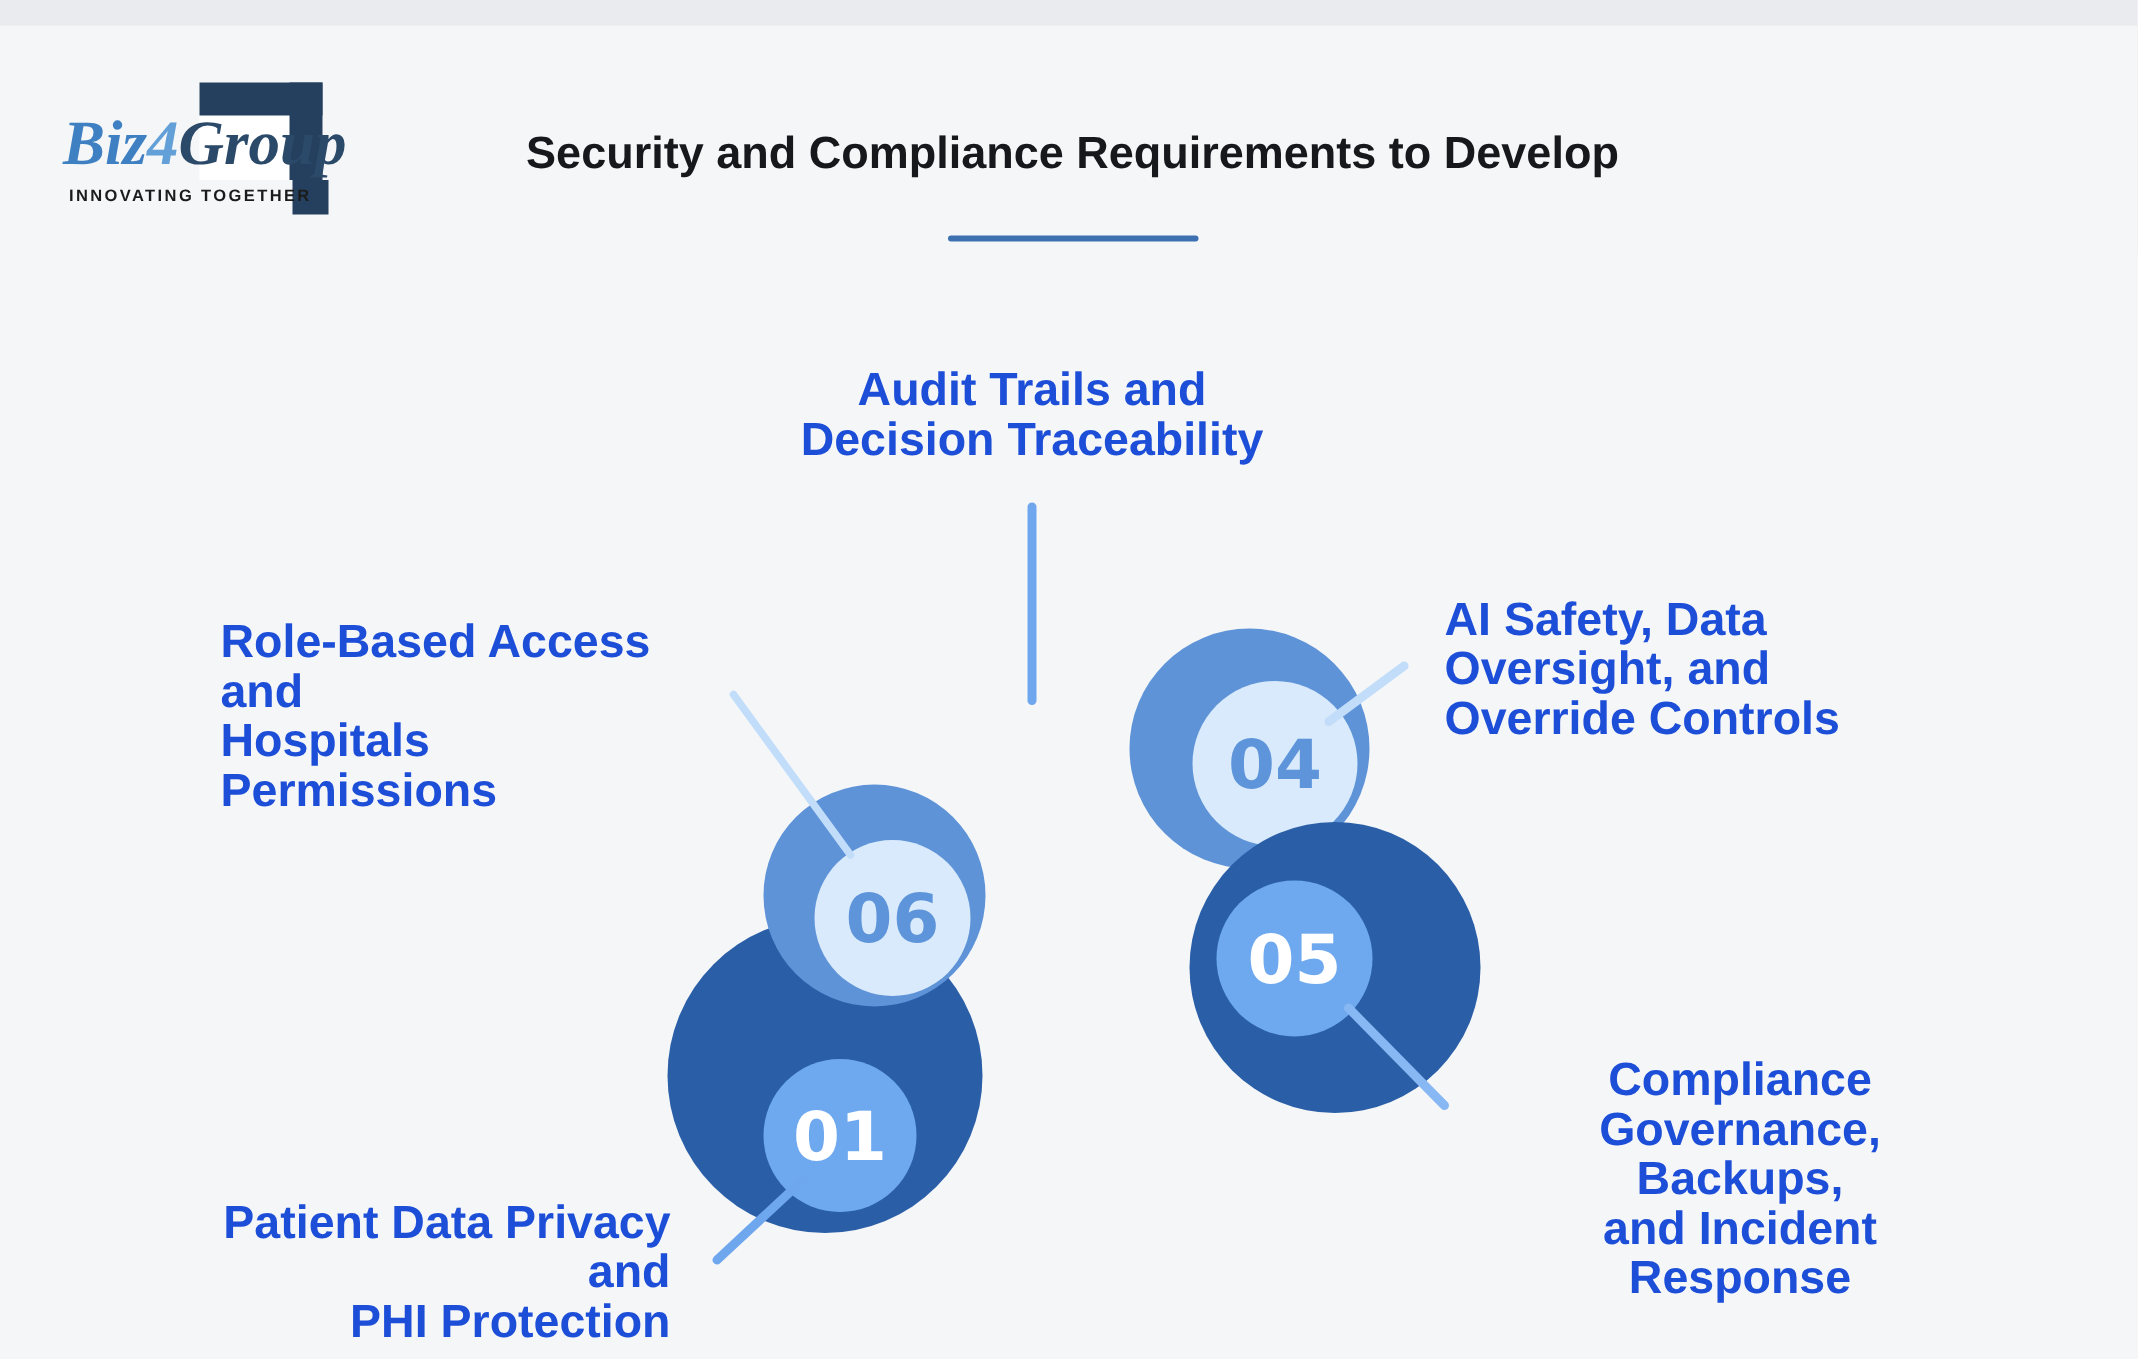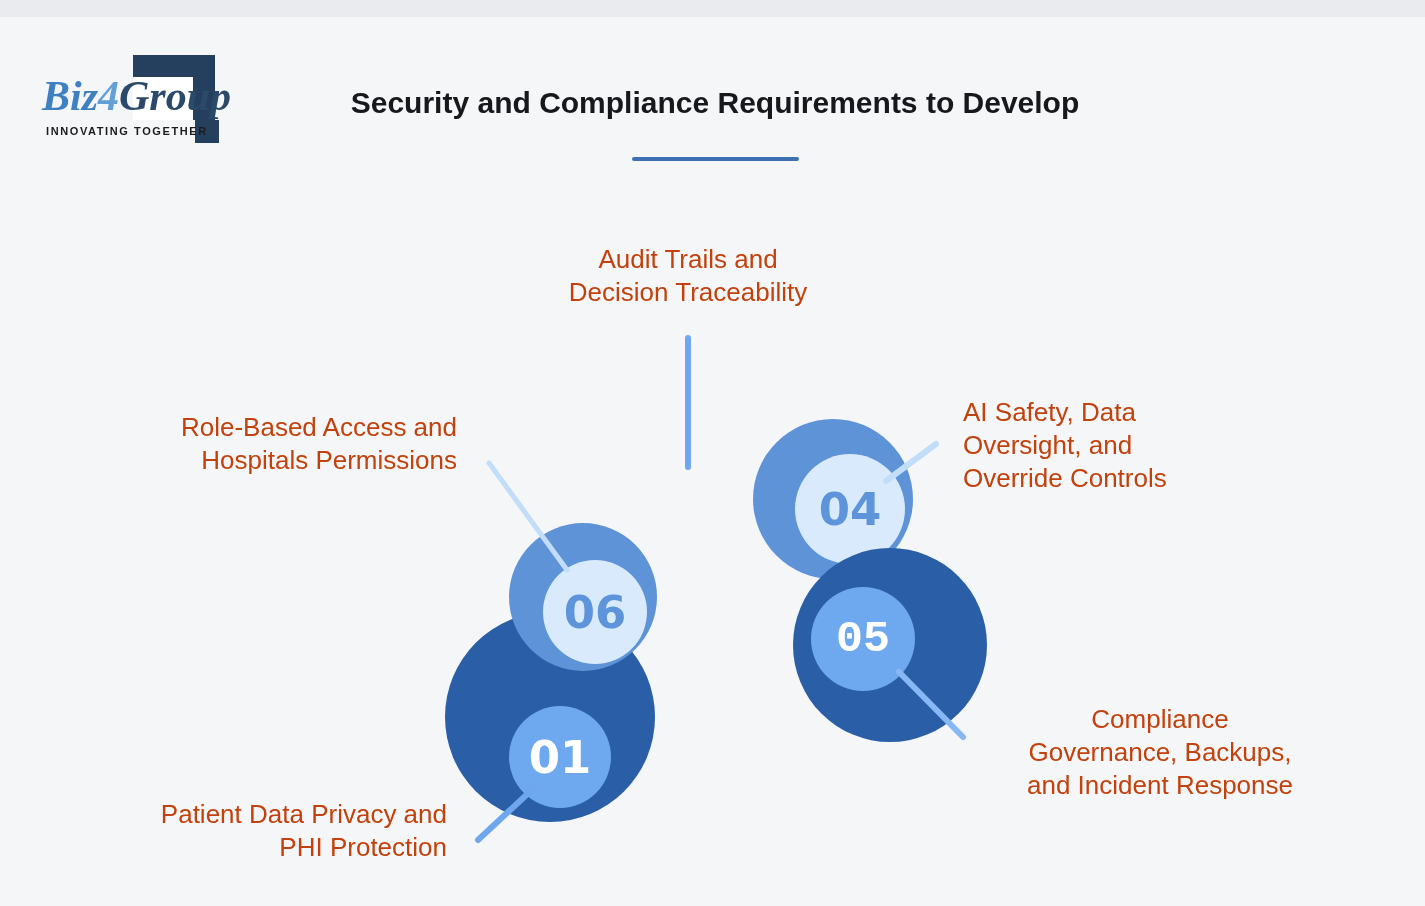--- a/index.html
+++ b/index.html
@@ -48,32 +48,32 @@
   }
   .b1{left:445px;top:595px;width:210px;height:210px;background:#2a5fa8;z-index:1;}
   .b1 .inner{left:64px;top:94px;width:102px;height:102px;background:#6ea9ef;color:#ffffff;}
   .b3{left:565px;top:391px;width:192px;height:192px;background:#2a5fa8;z-index:2;}
   .b3 .inner{left:73px;top:53px;width:102px;height:102px;background:#6ea9ef;color:#ffffff;}
   .b2{left:509px;top:506px;width:148px;height:148px;background:#5e93d8;z-index:3;}
   .b2 .inner{left:34px;top:37px;width:104px;height:104px;background:#d8eafb;color:#5d94da;}
   .b4{left:753px;top:402px;width:160px;height:160px;background:#5e93d8;z-index:2;}
   .b4 .inner{left:42px;top:35px;width:110px;height:110px;background:#d8eafb;color:#5d94da;}
   .b5{left:793px;top:531px;width:194px;height:194px;background:#2a5fa8;z-index:3;}
-  .b5 .inner{left:18px;top:39px;width:104px;height:104px;background:#6ea9ef;color:#ffffff;font-family:Liberation Mono, monospace;}
+  .b5 .inner{left:18px;top:39px;width:104px;height:104px;background:#6ea9ef;color:#ffffff;}
 
   
   .connectors{position:absolute;left:0;top:0;width:1425px;height:906px;z-index:5;pointer-events:none;}
 
   
   .step-label{
-    position:absolute;z-index:6;font-weight:400;color:#c2410c;
-    font-size:26px;line-height:33px;
+    position:absolute;z-index:6;font-weight:700;color:#1d4ed8;
+    font-size:31px;line-height:33px;
   }
   .lab1{left:137px;top:781px;width:310px;text-align:right;}
-  .lab2{left:147px;top:394px;width:310px;text-align:right;}
+  .lab2{left:147px;top:394px;width:310px;text-align:left;}
   .lab3{left:518px;top:226px;width:340px;text-align:center;}
   .lab4{left:963px;top:379px;width:280px;text-align:left;}
   .lab5{left:995px;top:686px;width:330px;text-align:center;}
   .step-label span{display:block;}
 </style>
 </head>
 <body>
 
 <div class="canvas">
 

